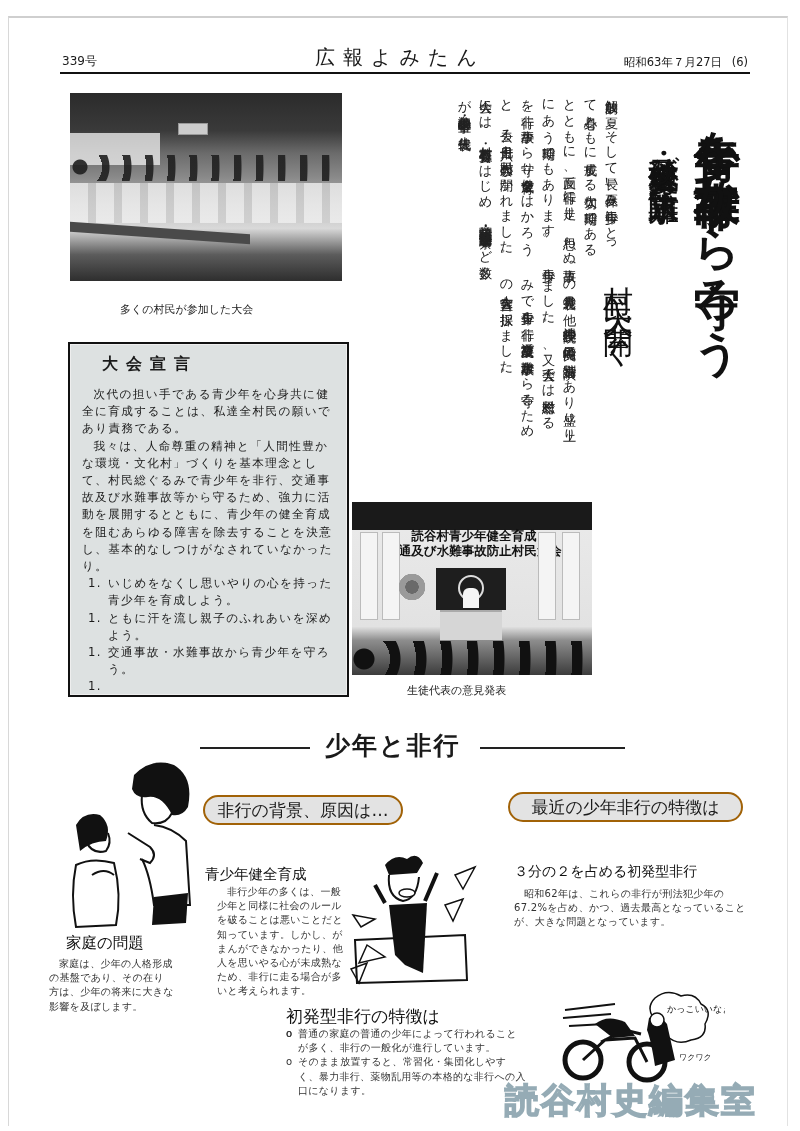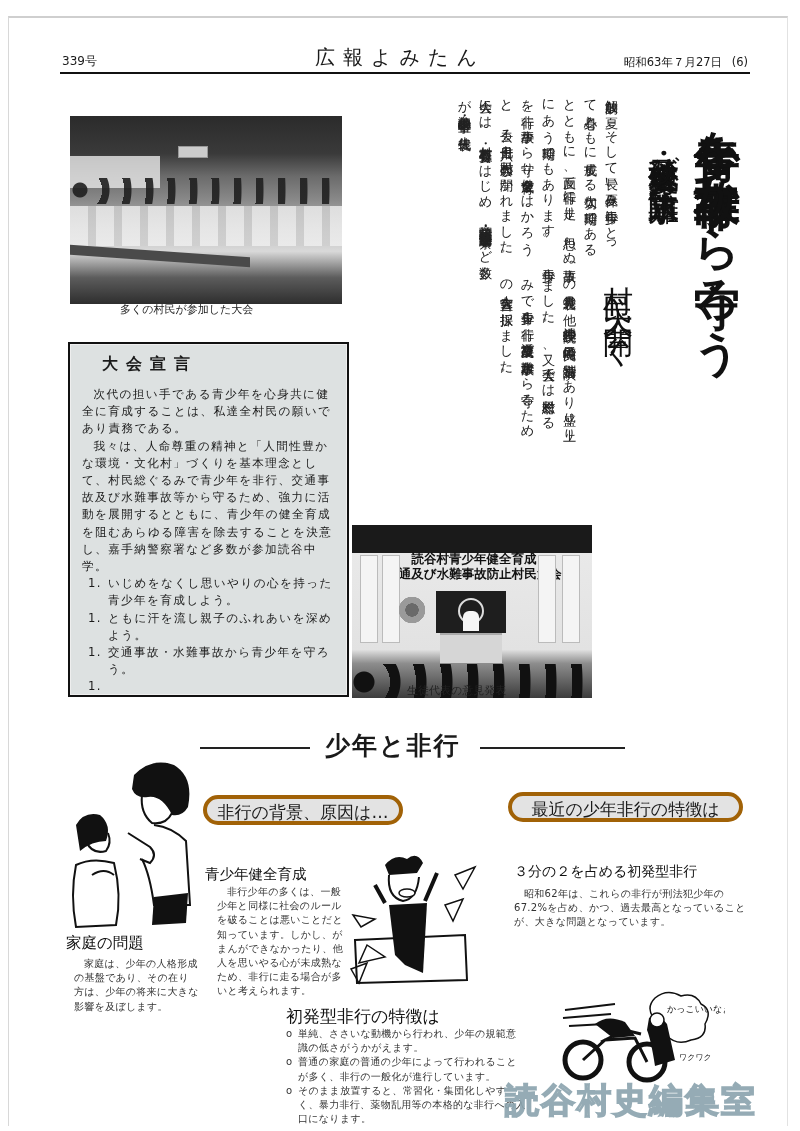--- a/index.html
+++ b/index.html
@@ -27,21 +27,21 @@
     font-family:"DejaVu Sans", sans-serif; font-size:30px; line-height:40px; letter-spacing:11px; color:#111; }
 
   
   .article { position:absolute; left:352px; top:90px; width:270px; height:420px; }
   .article-col { font-size:13.2px; line-height:21px; letter-spacing:0.5px; color:#222;
     font-family:"DejaVu Serif", serif; }
   .art-upper { position:absolute; right:0; top:0; height:172px; width:270px; }
   .art-lower { position:absolute; right:42px; top:180px; height:165px; width:130px; }
 
   
-  .photo { position:absolute; background:#333; overflow:hidden;margin-top:23px; }
+  .photo { position:absolute; background:#333; overflow:hidden; }
   .photo1 { left:70px; top:93px; width:272px; height:188px;
     background: linear-gradient(180deg,#2b2b2b 0%,#3a3a3a 20%,#6b6b6b 32%,#8a8a8a 45%,#bdbdbd 60%,#d9d9d9 72%,#5c5c5c 86%,#2e2e2e 100%); }
   .photo1 .window { position:absolute; top:40px; height:32px; background:#e8e8e8; opacity:.8; }
   .photo1 .sign { position:absolute; left:108px; top:30px; width:30px; height:12px; background:#ccc; border:1px solid #999; }
   .photo1 .table { position:absolute; left:0; top:135px; width:180px; height:10px; background:#4a4a4a; transform:skewY(4deg); }
   .photo1 .heads { position:absolute; left:0; top:62px; width:100%; height:26px;
     background: repeating-radial-gradient(circle at 10px 12px,#1f1f1f 0 7px, transparent 8px 22px); opacity:.9; }
   .photo1 .bodies { position:absolute; left:0; top:90px; width:100%; height:40px;
     background: repeating-linear-gradient(90deg,#f0f0f0 0 18px,#cfcfcf 18px 26px); opacity:.8; }
 
@@ -73,31 +73,31 @@
   .decl-body p { text-indent:1em; }
   .decl-list { list-style:none; margin-top:0; }
   .decl-list li { position:relative; padding-left:26px; }
   .decl-list li .num { position:absolute; left:6px; top:0; }
 
   
   .section-title { position:absolute; left:0; top:729px; width:800px; height:36px; }
   .section-line { position:absolute; top:18px; height:1.5px; background:#222; }
   .section-text { position:absolute; left:325px; top:0; font-family:"DejaVu Sans", sans-serif; font-weight:bold; font-size:25px; letter-spacing:2px; }
 
-  .pill { position:absolute; height:30px; border:4px solid #a16207; border-radius:15px; background:#e3e3e3;
+  .pill { position:absolute; height:30px; border:2px solid #a16207; border-radius:15px; background:#e3e3e3;
     font-family:"DejaVu Sans", sans-serif; font-size:17px; line-height:26px; text-align:center; }
   .pill1 { left:203px; top:795px; width:200px; }
   .pill2 { left:508px; top:792px; width:235px; }
 
   .sub-h { position:absolute; font-family:"DejaVu Sans", sans-serif; font-size:14.5px; color:#111; }
   .sub-body { position:absolute; font-family:"DejaVu Sans", sans-serif; font-size:10px; line-height:14.2px; color:#333; letter-spacing:0.3px; }
   .sub-body p { text-indent:1em; }
 
   .h-family { left:66px; top:933px; font-size:15.5px; }
-  .b-family { left:74px; top:957px; width:125px; }
+  .b-family { left:49px; top:957px; width:125px; }
   .h-heart { left:205px; top:865px; }
   .b-heart { left:205px; top:885px; width:130px;margin-left:12px; }
   .h-first { left:514px; top:863px; font-size:14px; }
   .b-first { left:514px; top:887px; width:240px; }
   .h-feat { left:286px; top:1005px; font-size:17px; }
   .b-feat { left:286px; top:1027px; width:240px; }
   .b-feat li { list-style:none; position:relative; padding-left:12px; }
   .b-feat li .bullet { position:absolute; left:0; top:0; }
 
   .illus { position:absolute; }
@@ -133,21 +133,21 @@
   <div class="heads"></div>
   <div class="bodies"></div>
   <div class="table"></div>
 </div>
 <div class="caption cap1">多くの村民が参加した大会</div>
 
 <div class="decl">
   <div class="decl-title">大会宣言</div>
   <div class="decl-body">
     <p>次代の担い手である青少年を心身共に健全に育成することは、私達全村民の願いであり責務である。</p>
-    <p>我々は、人命尊重の精神と「人間性豊かな環境・文化村」づくりを基本理念として、村民総ぐるみで青少年を非行、交通事故及び水難事故等から守るため、強力に活動を展開するとともに、青少年の健全育成を阻むあらゆる障害を除去することを決意し、嘉手納警察署など多数が参加読谷中学。</p>
+    <p>我々は、人命尊重の精神と「人間性豊かな環境・文化村」づくりを基本理念として、村民総ぐるみで青少年を非行、交通事故及び水難事故等から守るため、強力に活動を展開するとともに、青少年の健全育成を阻むあらゆる障害を除去することを決意し、基本的なしつけがなされていなかったり。</p>
     <ul class="decl-list">
       <li><span class="num">1.</span><span>いじめをなくし思いやりの心を持った青少年を育成しよう。</span></li>
       <li><span class="num">1.</span><span>ともに汗を流し親子のふれあいを深めよう。</span></li>
       <li><span class="num">1.</span><span>交通事故・水難事故から青少年を守ろう。</span></li>
       <li><span class="num">1.</span></li>
     </ul>
   </div>
 </div>
 
 <div class="photo photo2">
@@ -209,21 +209,21 @@
   <path d="M8 70 L30 74 L16 82 Z M22 100 L40 112 L14 118 Z M110 30 L130 22 L118 44 Z M100 60 L118 54 L108 76 Z M6 124 L22 118 L14 138 Z" fill="none" stroke="#111" stroke-width="1.5"></path>
 </svg>
 
 <div class="sub-h h-first">３分の２を占める初発型非行</div>
 <div class="sub-body b-first">
   <p>昭和62年は、これらの非行が刑法犯少年の67.2%を占め、かつ、過去最高となっていることが、大きな問題となっています。</p>
 </div>
 
 <div class="sub-h h-feat">初発型非行の特徴は</div>
 <ul class="sub-body b-feat">
-  <li><span class="bullet">o</span><span>単純、ささいな動機から行われ、少年の規範意識の低さがうかがえます。</span></li>
+  <li><span class="bullet">o</span></li>
   <li><span class="bullet">o</span><span>普通の家庭の普通の少年によって行われることが多く、非行の一般化が進行しています。</span></li>
   <li><span class="bullet">o</span><span>そのまま放置すると、常習化・集団化しやすく、暴力非行、薬物乱用等の本格的な非行への入口になります。</span></li>
 </ul>
 
 <svg class="illus" style="left:555px;top:990px" width="170" height="95" viewBox="0 0 170 95">
   <path d="M100 8 Q112 -2 126 6 Q140 2 146 14 Q158 20 150 34 Q152 48 136 50 Q122 56 112 46 Q96 44 100 30 Q90 18 100 8 Z" fill="#fff" stroke="#111" stroke-width="1.5"></path>
   <text x="112" y="22" font-size="9" font-family="DejaVu Sans, sans-serif" fill="#111">かっこいいなぁ</text>
   <path d="M10 20 L60 14 M8 28 L56 24 M14 36 L50 34" stroke="#111" stroke-width="2"></path>
   <circle cx="28" cy="70" r="18" fill="none" stroke="#111" stroke-width="5"></circle>
   <circle cx="92" cy="72" r="18" fill="none" stroke="#111" stroke-width="5"></circle>

